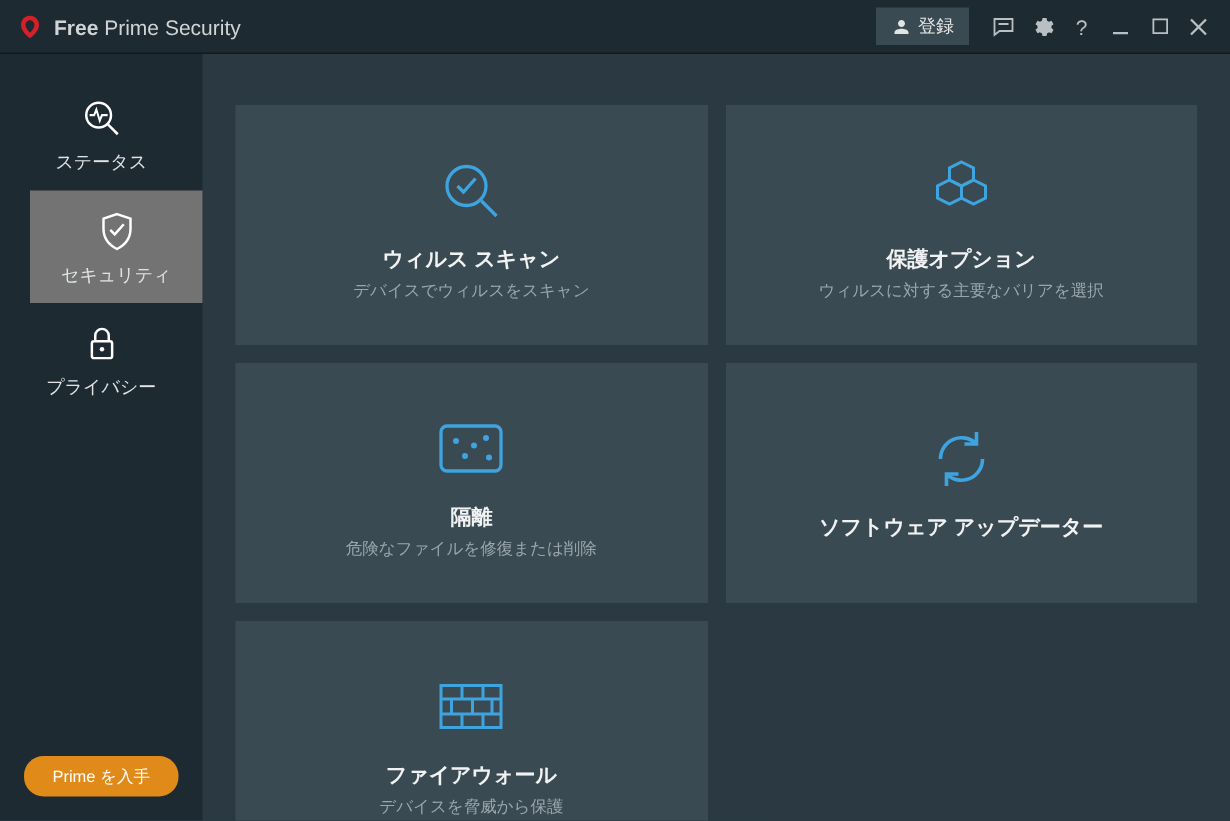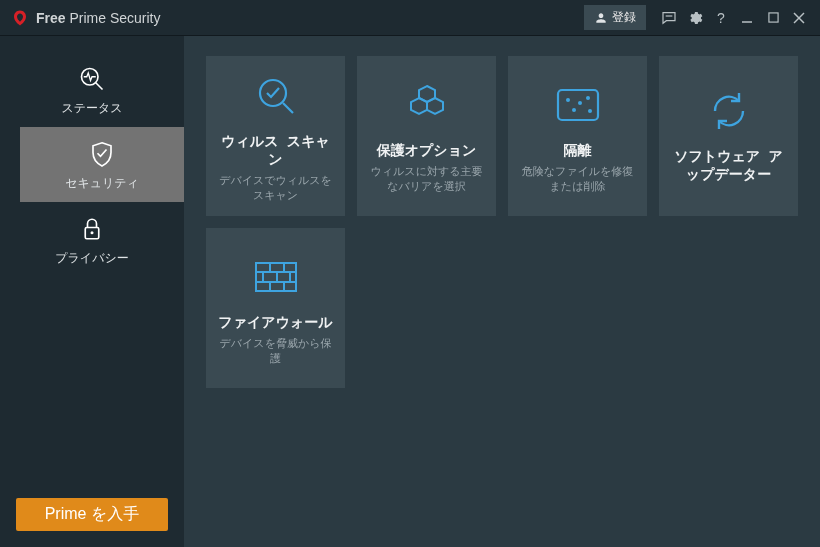--- a/index.html
+++ b/index.html
@@ -32,54 +32,53 @@
     font-size: 12px; color: #e5e5e5; cursor: pointer; margin-right: 10px;
   }
   .login-btn svg { margin-right: 4px; }
   .win-btn {
     width: 26px; height: 26px;
     display: flex; align-items: center; justify-content: center;
     color: #b8c0c4; cursor: pointer; font-size: 14px;
   }
   .body-area { display: flex; height: calc(547px - 36px); }
   .sidebar {
-    width: 184px;
+    width: 135px;
     background: #1e2a31;
     display: flex; flex-direction: column;
     padding-top: 16px;
   }
   .sidebar-item {
     display: flex; flex-direction: column; align-items: center;
     padding: 12px 0 10px 0;
     cursor: pointer;
     color: #e0e4e6;
   }
   .sidebar-item.active { background: #737373; margin-left: 20px; }
   .sidebar-item svg { margin-bottom: 6px; }
   .sidebar-label { font-size: 12px; }
   .sidebar-spacer { flex: 1; }
   .prime-btn {
     margin: 0 16px 16px 16px;
     background: #e08a1a;
     color: #fff;
     text-align: center;
     padding: 6px 0;
-    font-size: 16px;
-    border-radius: 2px;
+    font-size: 11px;
+    border-radius: 13px;
     cursor: pointer;
   }
   .content {
     flex: 1;
-    padding: 20px 22px 0 22px;
+    padding: 34px 22px 0 22px;
     display: grid;
-    grid-template-columns: repeat(4, 1fr);
+    grid-template-columns: repeat(2, 1fr);
     grid-auto-rows: 160px;
     gap: 12px;
     align-content: start;
-    font-family: Liberation Mono, monospace;
   }
   .tile {
     background: #3a4a52;
     display: flex; flex-direction: column; align-items: center; justify-content: center;
     cursor: pointer;
     text-align: center;
     padding: 10px;
   }
   .tile-icon { height: 54px; display: flex; align-items: center; justify-content: center; margin-bottom: 10px; }
   .tile-title { font-size: 14px; font-weight: 600; color: #f0f2f3; margin-bottom: 4px; }

